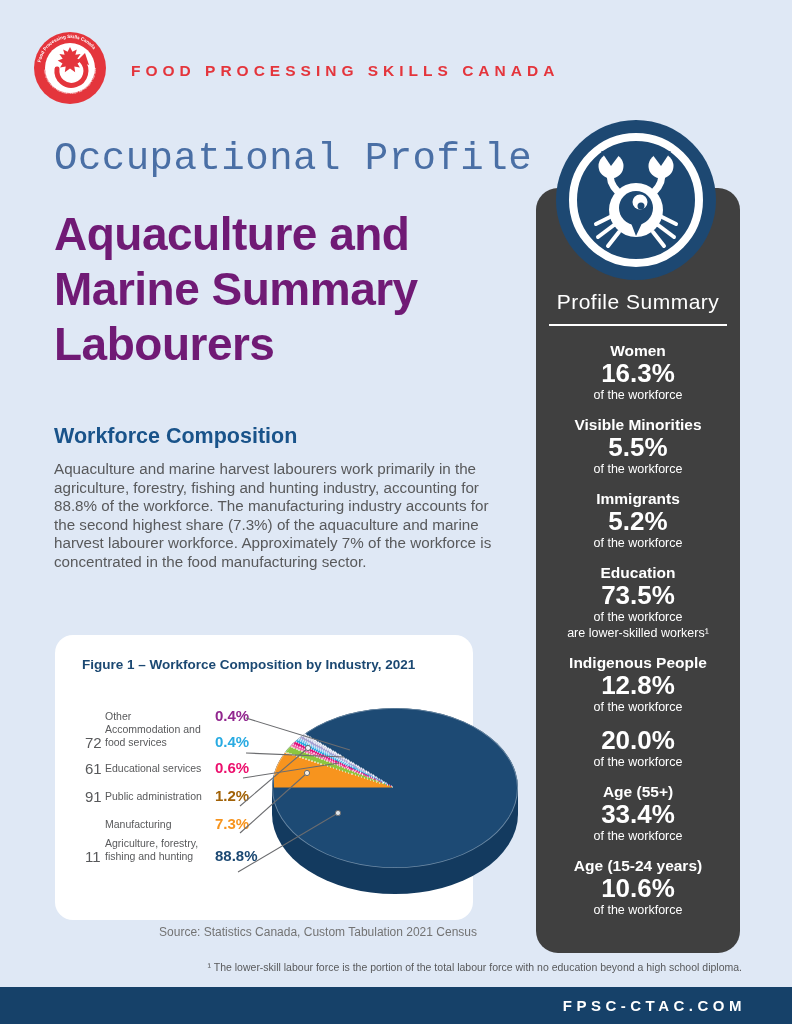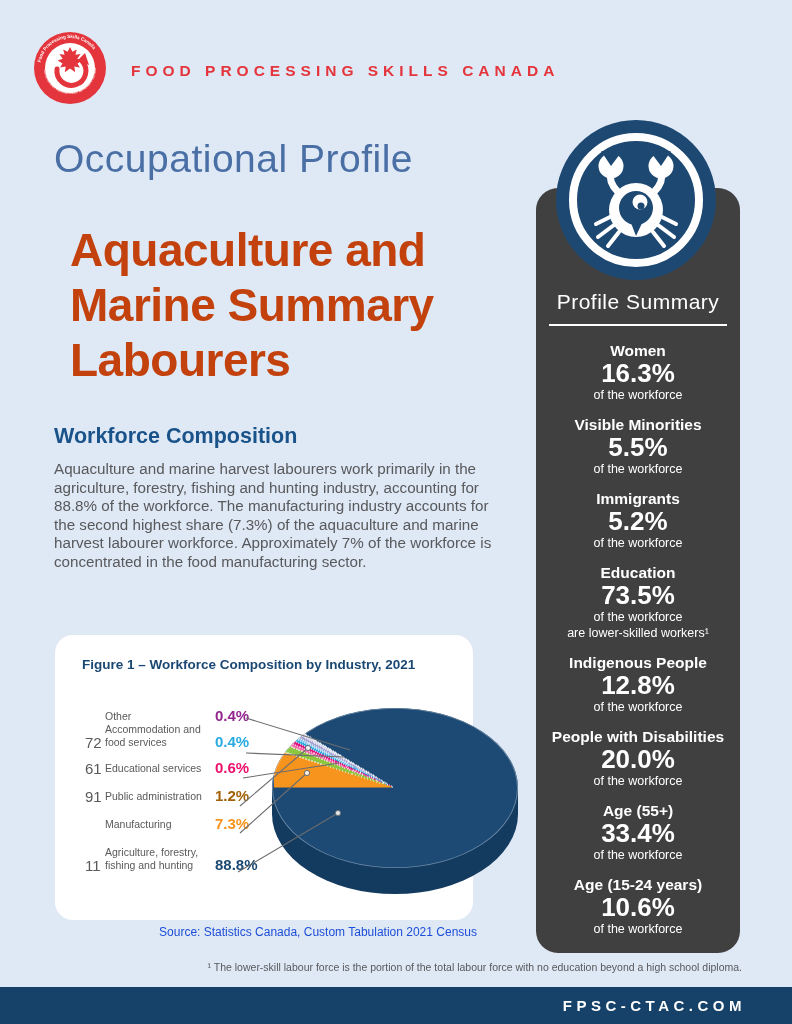--- a/index.html
+++ b/index.html
@@ -3,46 +3,46 @@
 <meta charset="utf-8">
 <style>
   html,body{margin:0;padding:0;background:#ffffff;}
   .page{position:relative;width:792px;height:1024px;margin:0 auto;background:#dfe8f5;
         font-family:"Liberation Sans", sans-serif;overflow:hidden;}
   
   .logo{position:absolute;left:33px;top:31px;}
   .wordmark{position:absolute;left:131px;top:62px;font-size:15.5px;font-weight:bold;
             letter-spacing:5px;color:#e4353c;white-space:nowrap;}
   
-  .kicker{position:absolute;left:54px;top:137px;font-size:39px;font-weight:400;color:#4a6fa5;letter-spacing:.5px;}
+  .kicker{position:absolute;left:54px;top:137px;font-size:39px;font-weight:400;color:#4a6fa5;letter-spacing:.5px;font-family:Liberation Mono, monospace;}
   .title{position:absolute;left:54px;top:207px;font-size:46px;line-height:55px;font-weight:bold;
-         color:#c2410c;letter-spacing:-.5px;margin:16px;}
+         color:#701a75;letter-spacing:-.5px;margin:0;}
   .title span{display:block;}
   
   .sec-heading{position:absolute;left:54px;top:424px;font-size:21.5px;font-weight:bold;color:#19538a;margin:0;}
   .body-text{position:absolute;left:54px;top:460px;width:450px;font-size:15.2px;line-height:18.5px;
              color:#58595b;margin:0;}
   
   .card{position:absolute;left:55px;top:635px;width:418px;height:285px;background:#fff;border-radius:18px;z-index:1;}
   .fig-title{position:absolute;left:27px;top:22px;font-size:13.5px;font-weight:bold;color:#1b4872;}
   .legend{position:absolute;left:30px;top:74px;width:178px;}
   .lrow{display:flex;align-items:flex-end;gap:4px;}
   .lcode{width:16px;font-size:15px;color:#58595b;line-height:13px;flex:none;}
   .llabel{width:106px;font-size:10.5px;color:#58595b;line-height:13px;flex:none;}
   .lpct{width:52px;font-size:15px;font-weight:bold;line-height:14px;flex:none;}
   .r1{}.r2{margin-bottom:12px}.r3{margin-bottom:14px}
-  .r4{margin-bottom:14px}.r5{margin-bottom:15px}
+  .r4{margin-bottom:14px}.r5{margin-bottom:6px}
   
   .pie-side{position:absolute;left:272px;top:708px;width:246px;height:186px;
             border-radius:123px / 80px;background:#133a5f;z-index:2;}
   .pie-top{position:absolute;left:272px;top:665px;width:246px;height:246px;border-radius:50%;
            transform:scaleY(0.6504);border:1px solid rgba(255,255,255,.35);box-sizing:border-box;z-index:2;}
   .leaders{position:absolute;left:55px;top:635px;z-index:3;pointer-events:none;}
   .source{position:absolute;left:55px;top:925px;width:422px;text-align:right;
-          font-size:12px;color:#1d4ed8;}
+          font-size:12px;color:#737373;}
   
   .arch{position:absolute;left:549px;top:150px;width:176px;height:110px;background:#1d4872;
         border-radius:88px 88px 0 0;}
   .panel{position:absolute;left:536px;top:188px;width:204px;height:765px;background:#404040;
          border-radius:22px;color:#fff;text-align:center;box-sizing:border-box;padding-top:102px;}
   .crab{position:absolute;left:556px;top:120px;}
   .ps-title{font-size:21px;font-weight:400;letter-spacing:.5px;}
   .ps-divider{width:178px;height:1.5px;background:#fff;margin:10px auto 15px auto;}
   .stat{margin-bottom:12px;}
   .s-label{font-size:15.5px;font-weight:bold;line-height:19px;}
@@ -170,21 +170,20 @@
       <div class="s-value">73.5%</div>
       <div class="s-cap">of the workforce</div>
       <div class="s-cap">are lower-skilled workers¹</div>
     </div>
     <div class="stat">
       <div class="s-label">Indigenous People</div>
       <div class="s-value">12.8%</div>
       <div class="s-cap">of the workforce</div>
     </div>
     <div class="stat">
-      <div class="s-label">People with Disabilities</div>
       <div class="s-value">20.0%</div>
       <div class="s-cap">of the workforce</div>
     </div>
     <div class="stat">
       <div class="s-label">Age (55+)</div>
       <div class="s-value">33.4%</div>
       <div class="s-cap">of the workforce</div>
     </div>
     <div class="stat">
       <div class="s-label">Age (15-24 years)</div>

